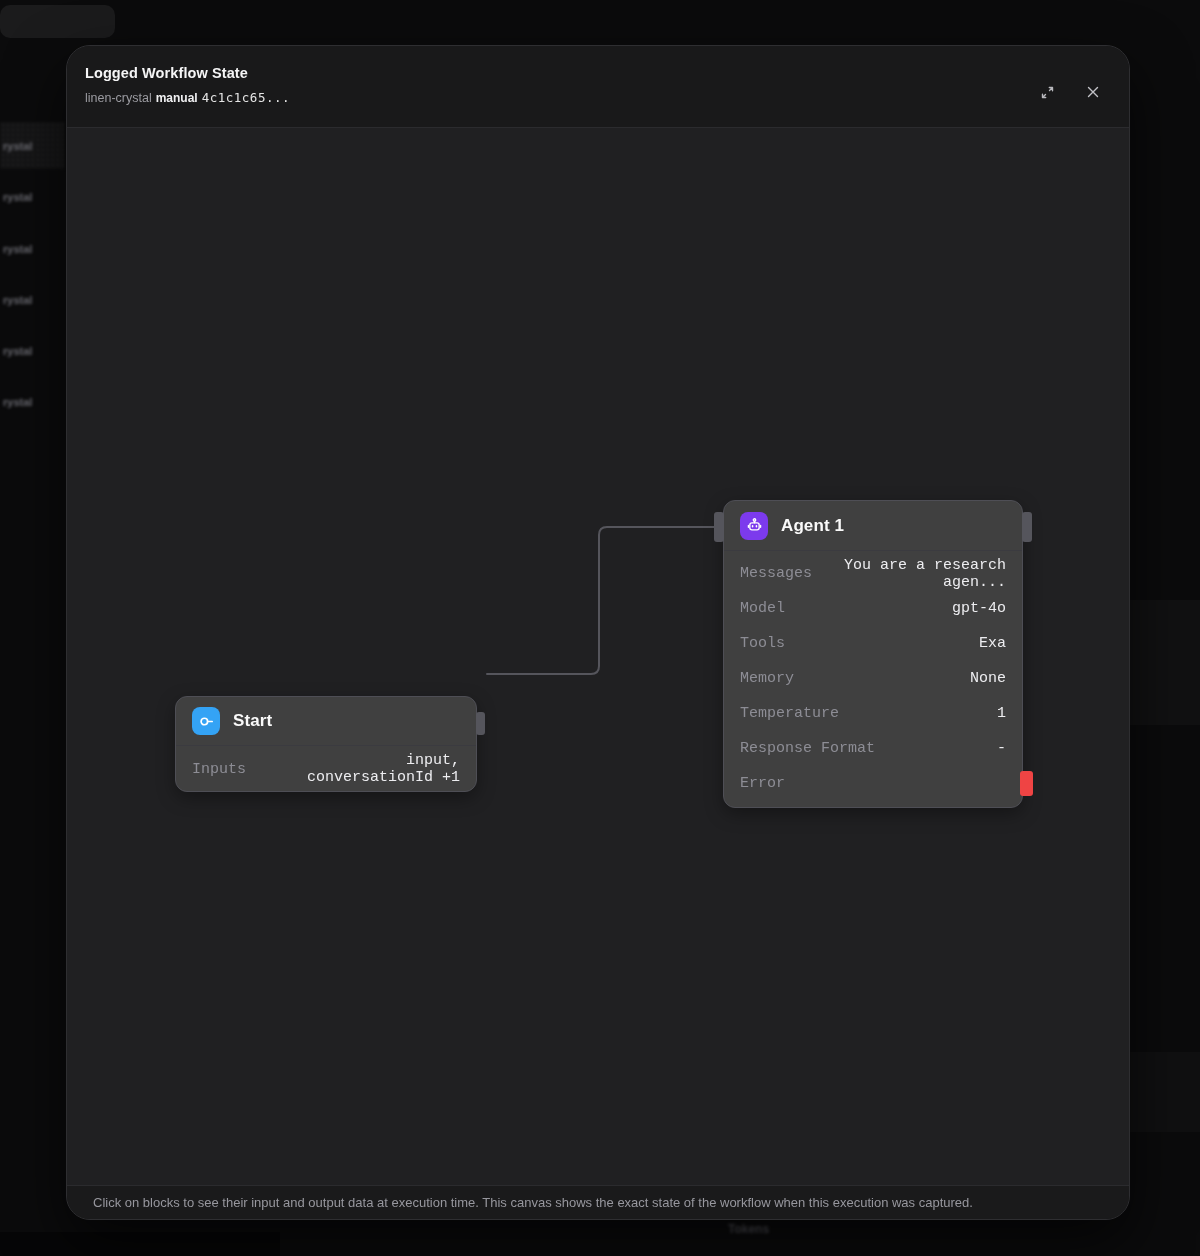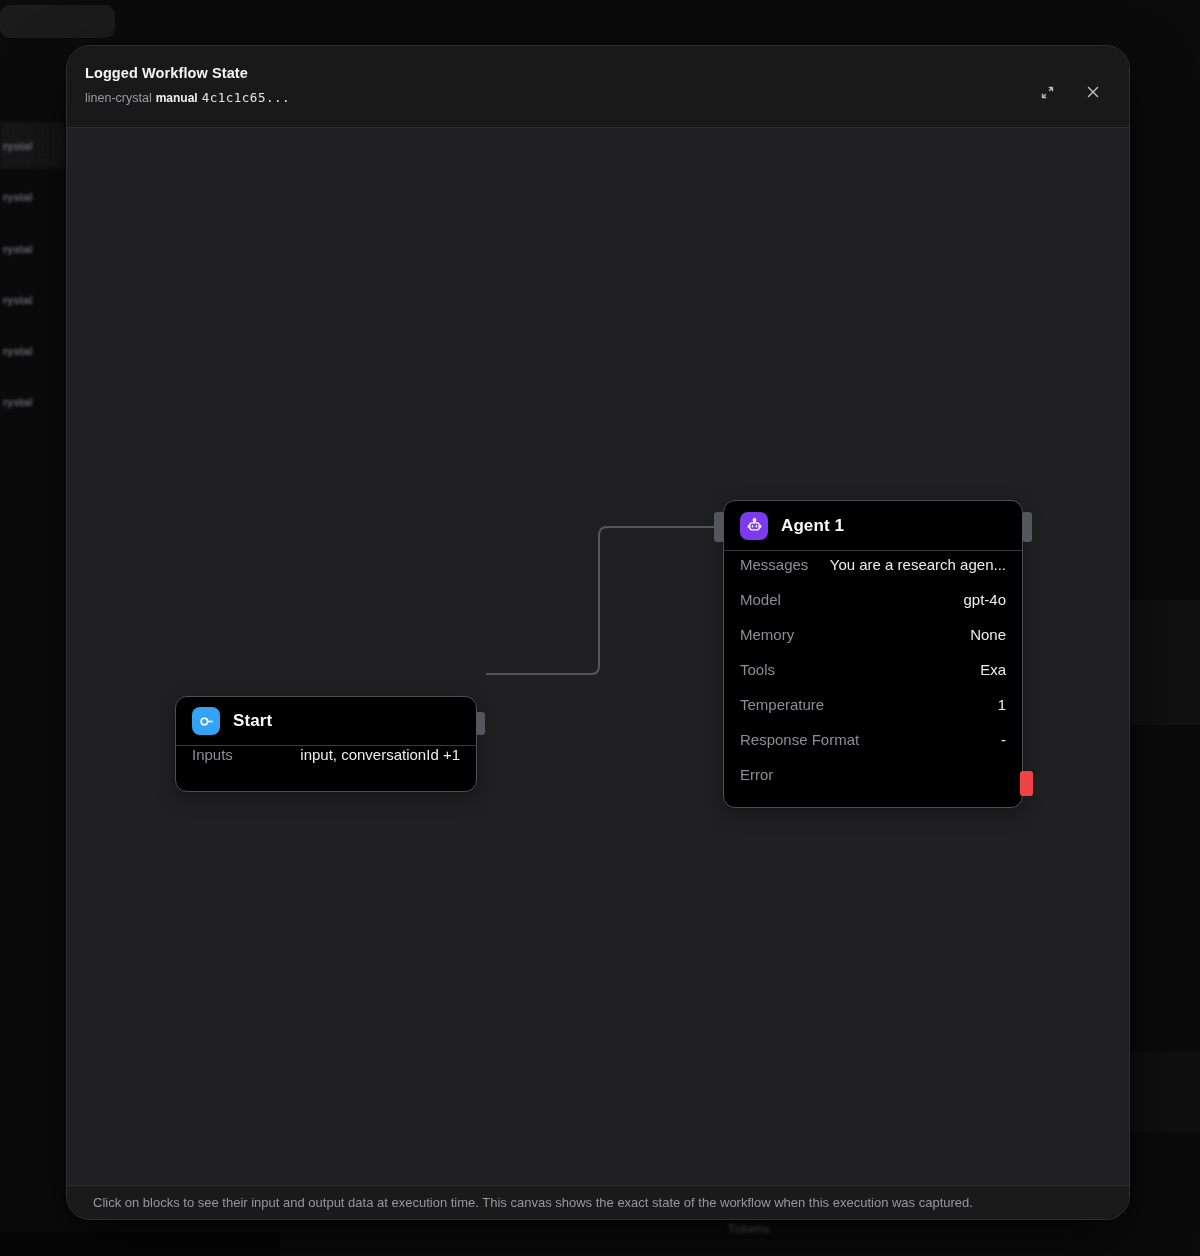--- a/index.html
+++ b/index.html
@@ -82,40 +82,41 @@
   .canvas {
     flex: 1 1 auto;
     position: relative;
     background: #202022;
     overflow: hidden;
   }
   .edge-svg { position: absolute; left: 0; top: 0; width: 100%; height: 100%; }
 
   .node {
     position: absolute;
-    background: #000000;
+    background: #404040;
     border: 1px solid #4e4e55;
     border-radius: 12px;
     box-shadow: 0 6px 18px rgba(0,0,0,0.35);
   }
   .node-header {
     display: flex; align-items: center; gap: 13px;
     padding: 0 16px;
     border-bottom: 1px solid #3b3b40;
   }
   .node-icon {
     width: 28px; height: 28px; border-radius: 8px;
     display: flex; align-items: center; justify-content: center;
     flex: 0 0 28px;
   }
   .node-title { color: #fafafa; font-size: 17px; font-weight: 600; letter-spacing: 0.1px; }
   .node-body { padding: 0 16px; }
   .node-row {
-    display: flex; align-items: flex-start; justify-content: space-between;
-    position: relative;
+    display: flex; align-items: center; justify-content: space-between;
+    position: relative;
+    font-family: Liberation Mono, monospace;
   }
   .row-label { color: #8d8d95; font-size: 15px; }
   .row-value { color: #ededf0; font-size: 15px; text-align: right; }
 
   
   .node-start { left: 108px; top: 520px; width: 302px; height: 96px; margin-top: 48px; }
   .node-start .node-header { height: 49px; }
   .node-start .node-row { height: 46px; gap: 28px; }
 
   
@@ -233,26 +234,26 @@
       <div class="node-body">
         <div class="node-row">
           <span class="row-label">Messages</span>
           <span class="row-value">You are a research agen...</span>
         </div>
         <div class="node-row">
           <span class="row-label">Model</span>
           <span class="row-value">gpt-4o</span>
         </div>
         <div class="node-row">
+          <span class="row-label">Tools</span>
+          <span class="row-value">Exa</span>
+        </div>
+        <div class="node-row">
           <span class="row-label">Memory</span>
           <span class="row-value">None</span>
-        </div>
-        <div class="node-row">
-          <span class="row-label">Tools</span>
-          <span class="row-value">Exa</span>
         </div>
         <div class="node-row">
           <span class="row-label">Temperature</span>
           <span class="row-value">1</span>
         </div>
         <div class="node-row">
           <span class="row-label">Response Format</span>
           <span class="row-value">-</span>
         </div>
         <div class="node-row">

